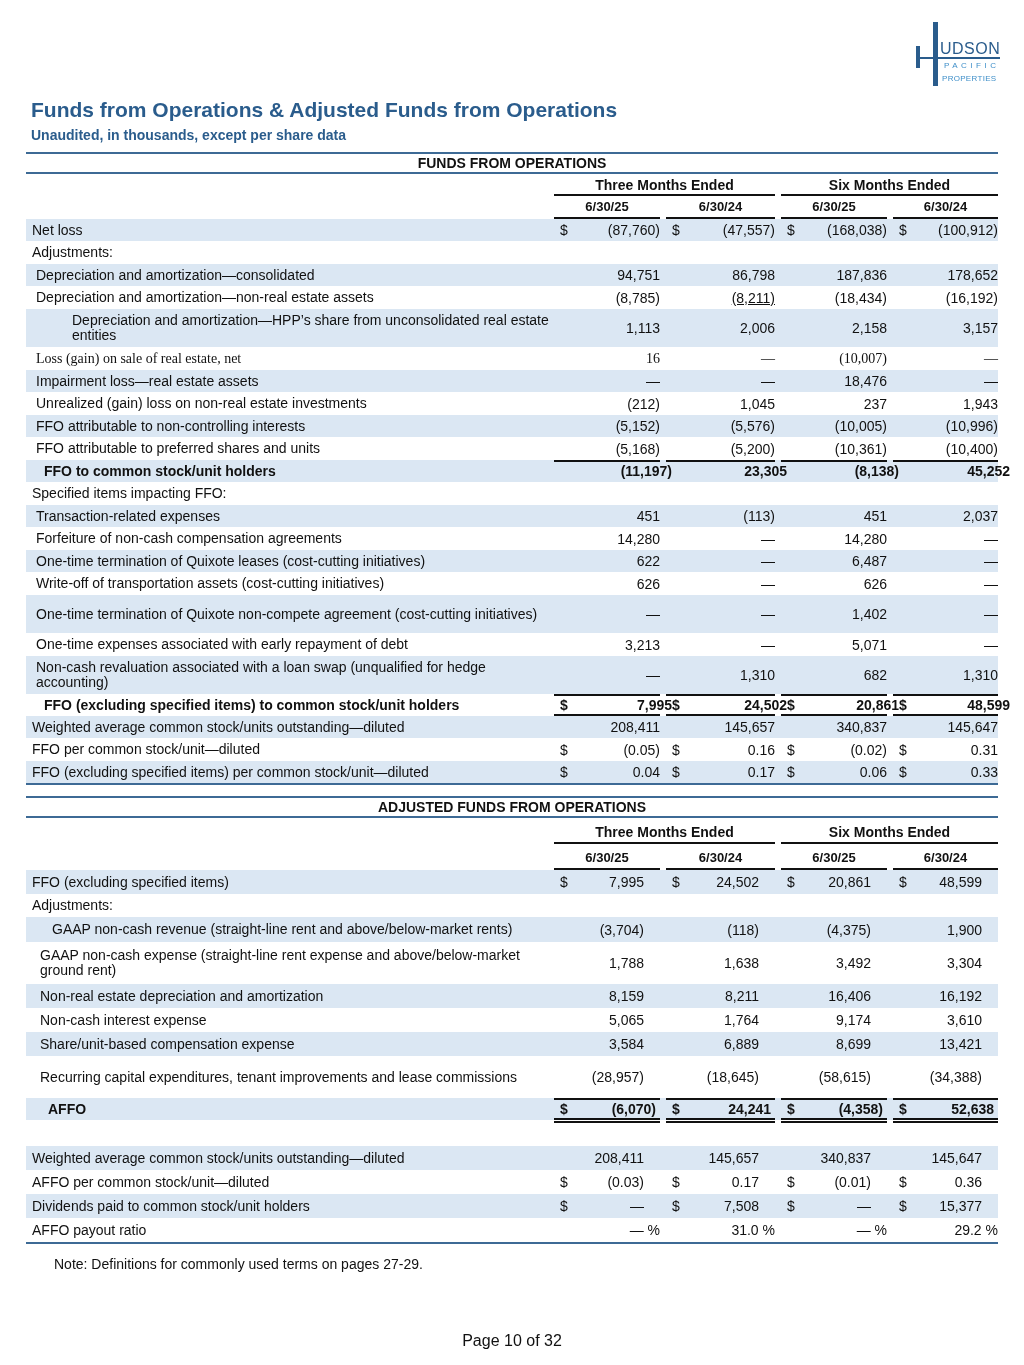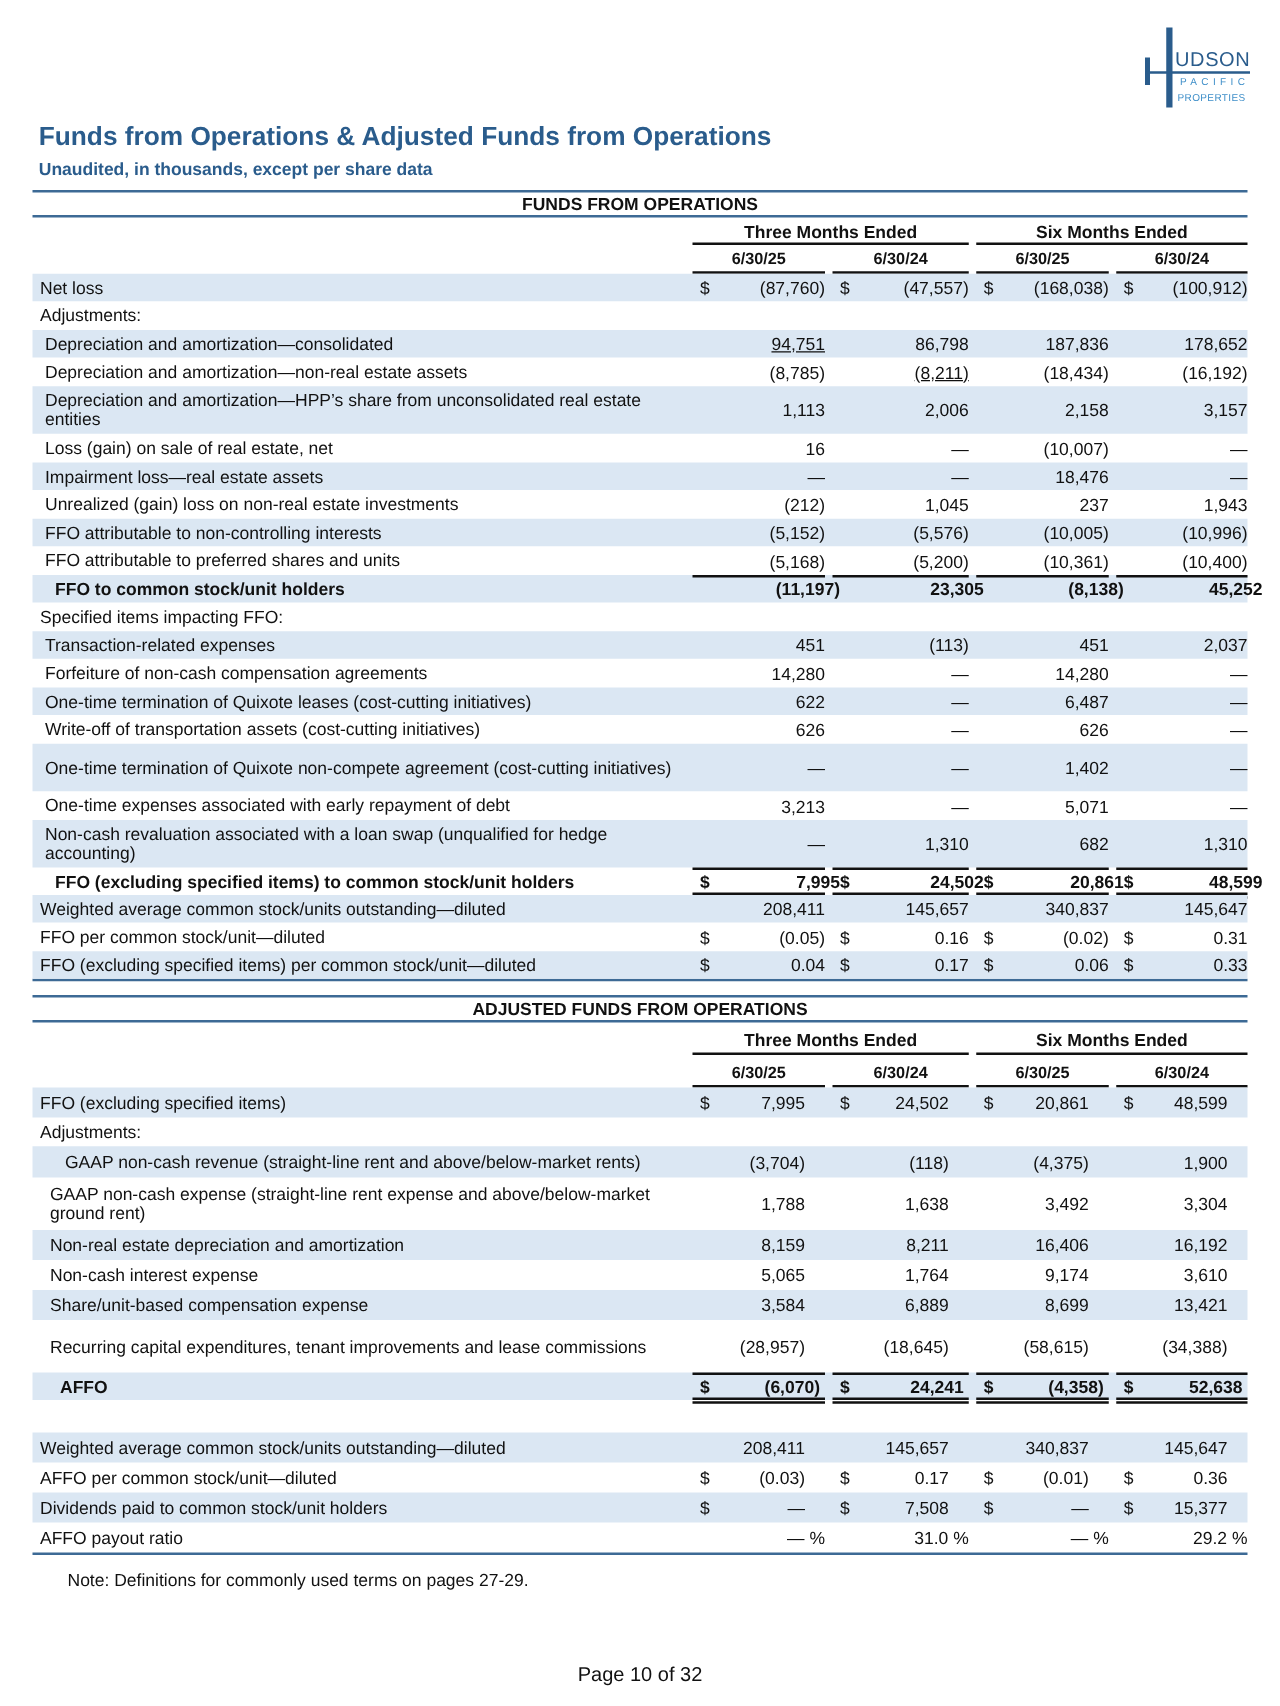--- a/index.html
+++ b/index.html
@@ -80,40 +80,40 @@
       </div>
       <div class="row" style="height: 23px;">
         <div class="lbl" style="width: 510px;">Adjustments:</div>
         <div class="num" style="left: 528px; width: 106px;"></div>
         <div class="num" style="left: 640px; width: 109px;"></div>
         <div class="num" style="left: 755px; width: 106px;"></div>
         <div class="num" style="left: 867px; width: 105px;"></div>
       </div>
       <div class="row shade" style="height: 22px;">
         <div class="lbl ind" style="width: 510px;">Depreciation and amortization—consolidated</div>
-        <div class="num" style="left: 528px; width: 106px; text-decoration: underline;">94,751</div>
+        <div class="num" style="left: 528px; width: 106px;">94,751</div>
         <div class="num" style="left: 640px; width: 109px;">86,798</div>
         <div class="num" style="left: 755px; width: 106px;">187,836</div>
         <div class="num" style="left: 867px; width: 105px;">178,652</div>
       </div>
       <div class="row" style="height: 23px;">
         <div class="lbl ind" style="width: 510px;">Depreciation and amortization—non-real estate assets</div>
         <div class="num" style="left: 528px; width: 106px;">(8,785)</div>
         <div class="num" style="left: 640px; width: 109px; text-decoration: underline;">(8,211)</div>
         <div class="num" style="left: 755px; width: 106px;">(18,434)</div>
         <div class="num" style="left: 867px; width: 105px;">(16,192)</div>
       </div>
       <div class="row shade" style="height: 38px;">
-        <div class="lbl ind" style="width: 510px;">Depreciation and amortization—HPP’s share from unconsolidated real estate entities</div>
+        <div class="lbl ind" style="width: 510px; margin-left: 36px;">Depreciation and amortization—HPP’s share from unconsolidated real estate entities</div>
         <div class="num" style="left: 528px; width: 106px;">1,113</div>
         <div class="num" style="left: 640px; width: 109px;">2,006</div>
         <div class="num" style="left: 755px; width: 106px;">2,158</div>
         <div class="num" style="left: 867px; width: 105px;">3,157</div>
       </div>
-      <div class="row" style="height: 23px;">
+      <div class="row" style="height: 23px; font-family: Liberation Serif, serif;">
         <div class="lbl ind" style="width: 510px;">Loss (gain) on sale of real estate, net</div>
         <div class="num" style="left: 528px; width: 106px;">16</div>
         <div class="num" style="left: 640px; width: 109px;">—</div>
         <div class="num" style="left: 755px; width: 106px;">(10,007)</div>
         <div class="num" style="left: 867px; width: 105px;">—</div>
       </div>
       <div class="row shade" style="height: 22px;">
         <div class="lbl ind" style="width: 510px;">Impairment loss—real estate assets</div>
         <div class="num" style="left: 528px; width: 106px;">—</div>
         <div class="num" style="left: 640px; width: 109px;">—</div>

